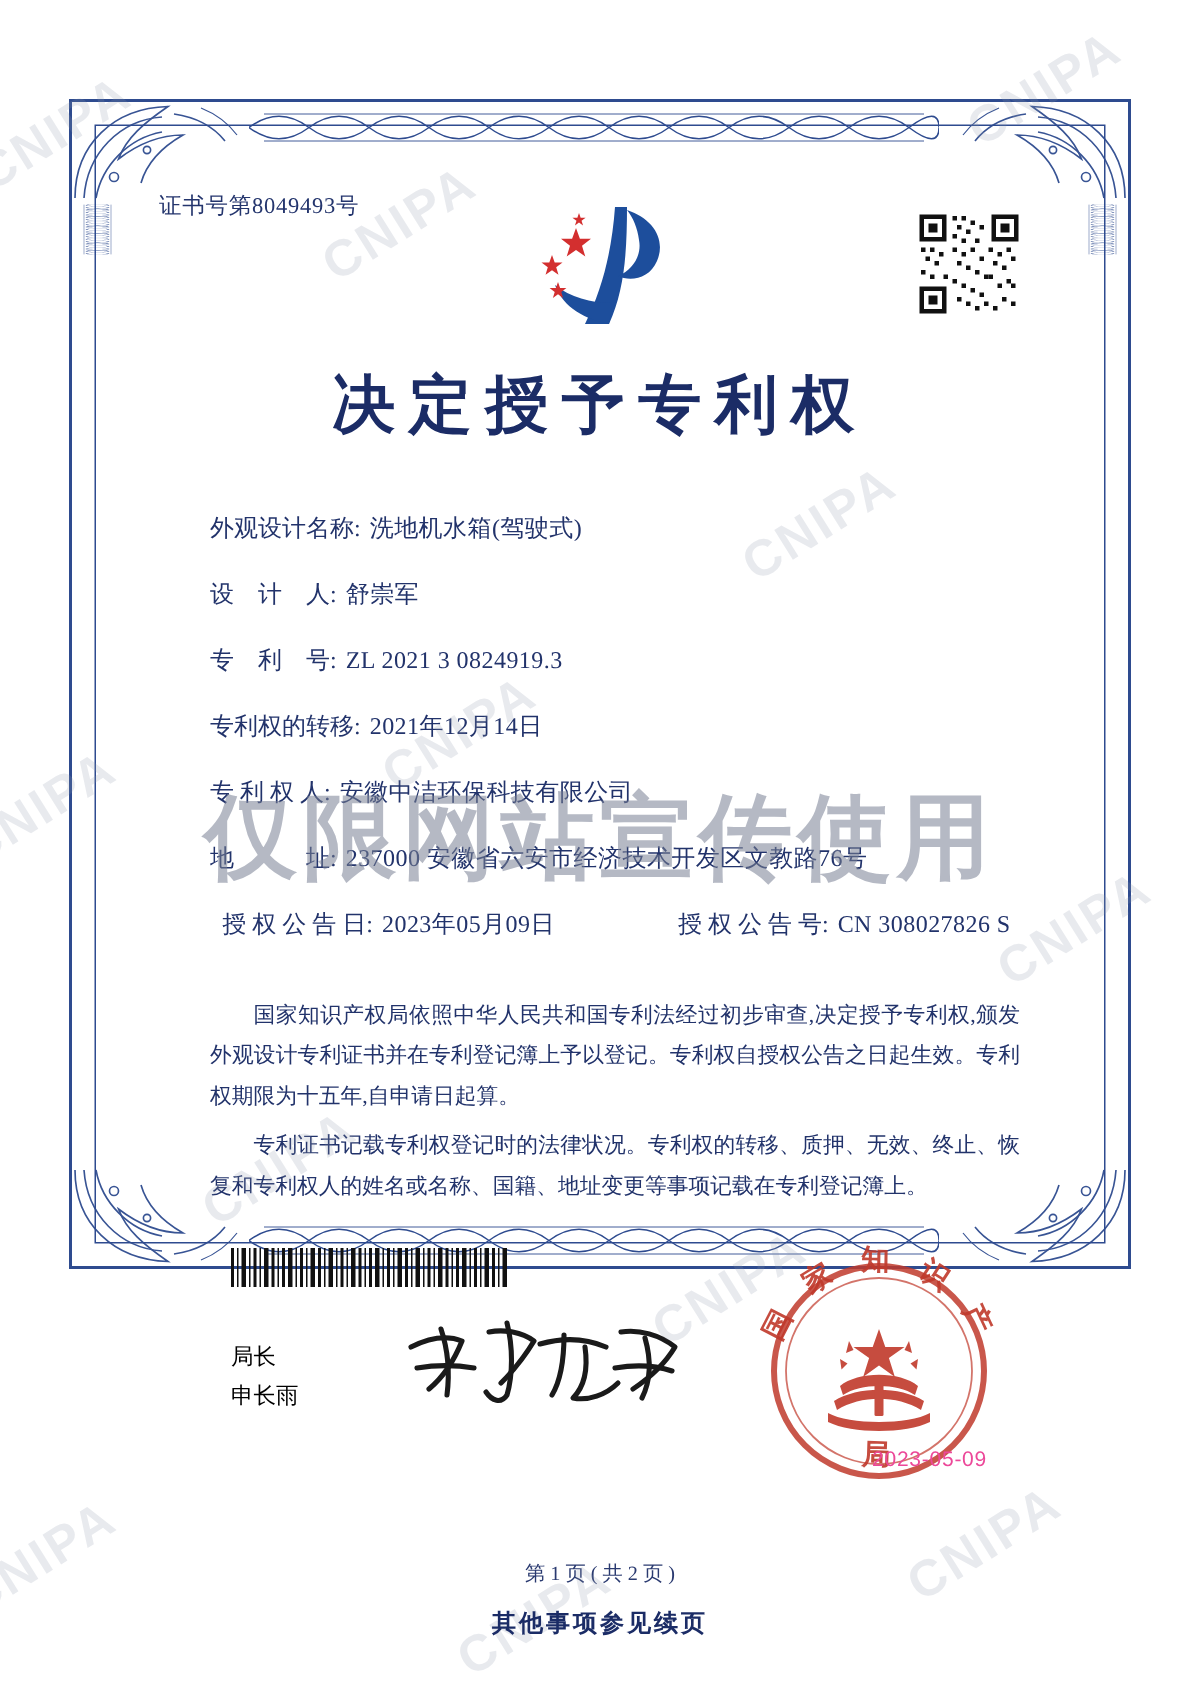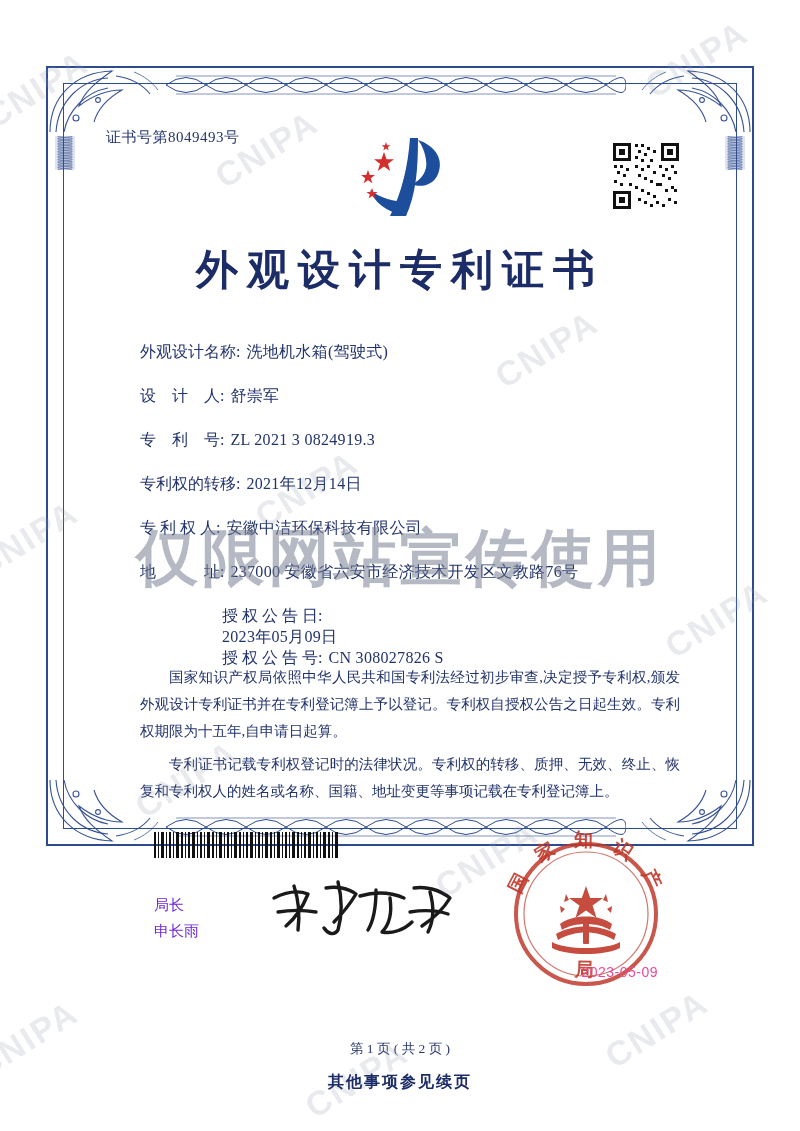--- a/index.html
+++ b/index.html
@@ -142,21 +142,20 @@
   .field-label {
     white-space: pre;
     flex: none;
   }
   .field-value {
     margin-left: 6px;
     letter-spacing: 0.3px;
   }
   .field-row.two-col {
     justify-content: center;
-    flex-direction: column;
   }
   .col2 {
     margin-left: 82px;
     display: flex;
     align-items: baseline;
   }
 
   .paras {
     position: absolute;
     left: 94px;
@@ -181,21 +180,21 @@
     height: 26px;
     z-index: 6;
   }
 
   .sign-block {
     position: absolute;
     left: 108px;
     top: 826px;
     font-size: 15px;
     line-height: 26px;
-    color: #6d28d9;
+    color: #000000;
     z-index: 6;
   }
   .signature {
     position: absolute;
     left: 218px;
     top: 806px;
     width: 200px;
     height: 70px;
     z-index: 6;
   }
@@ -431,21 +430,21 @@
           <rect x="39" y="63" width="3" height="3"></rect>
         <rect x="45" y="60" width="3" height="3"></rect>
           <rect x="51" y="63" width="3" height="3"></rect>
           <rect x="57" y="57" width="3" height="3"></rect>
         <rect x="63" y="60" width="3" height="3"></rect>
           <rect x="63" y="48" width="3" height="3"></rect>
       </g>
     </svg>
   </div>
 
-  <div class="title">外观设计专利证书</div>
+  <div class="title">决定授予专利权</div>
 
   <div class="fields">
     <div class="field-row">
       <span class="field-label">外观设计名称:</span>
       <span class="field-value">洗地机水箱(驾驶式)</span>
     </div>
     <div class="field-row">
       <span class="field-label">设　计　人:</span>
       <span class="field-value">舒崇军</span>
     </div>

